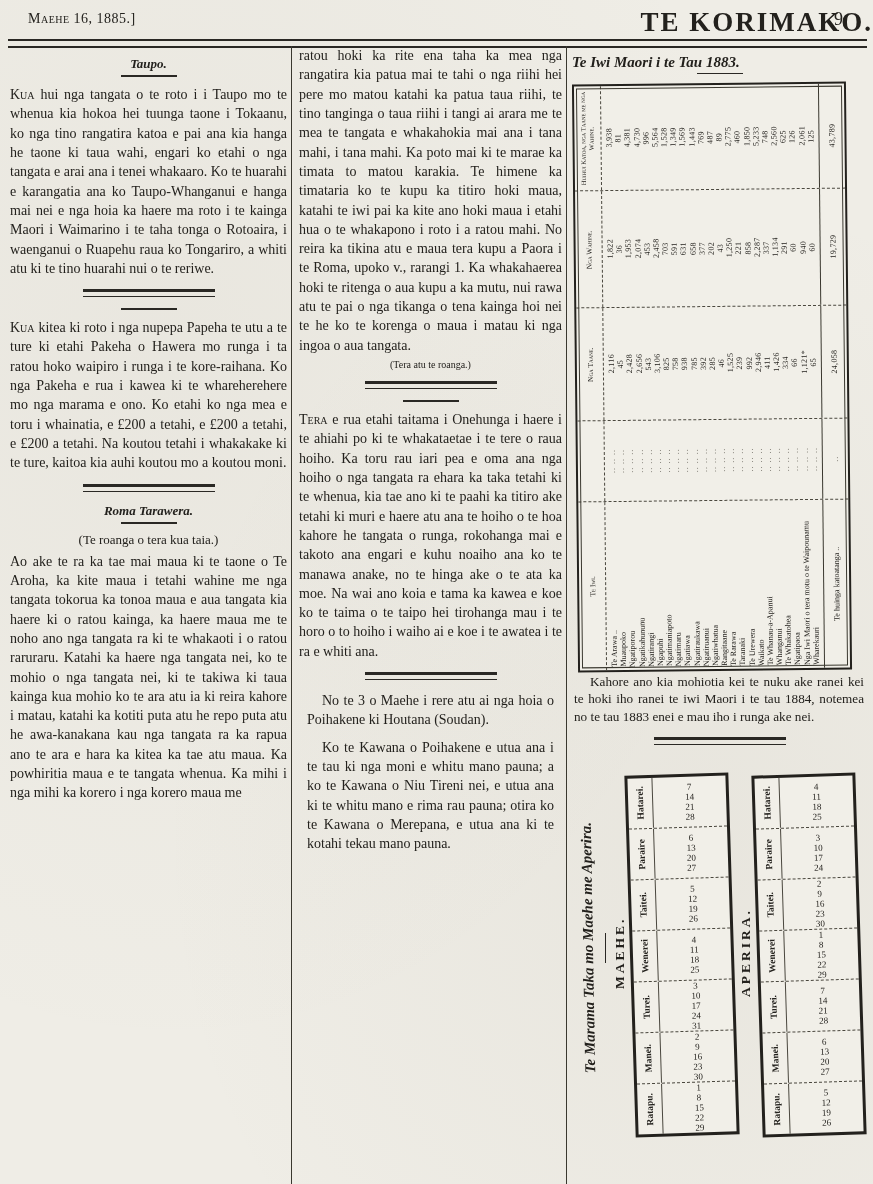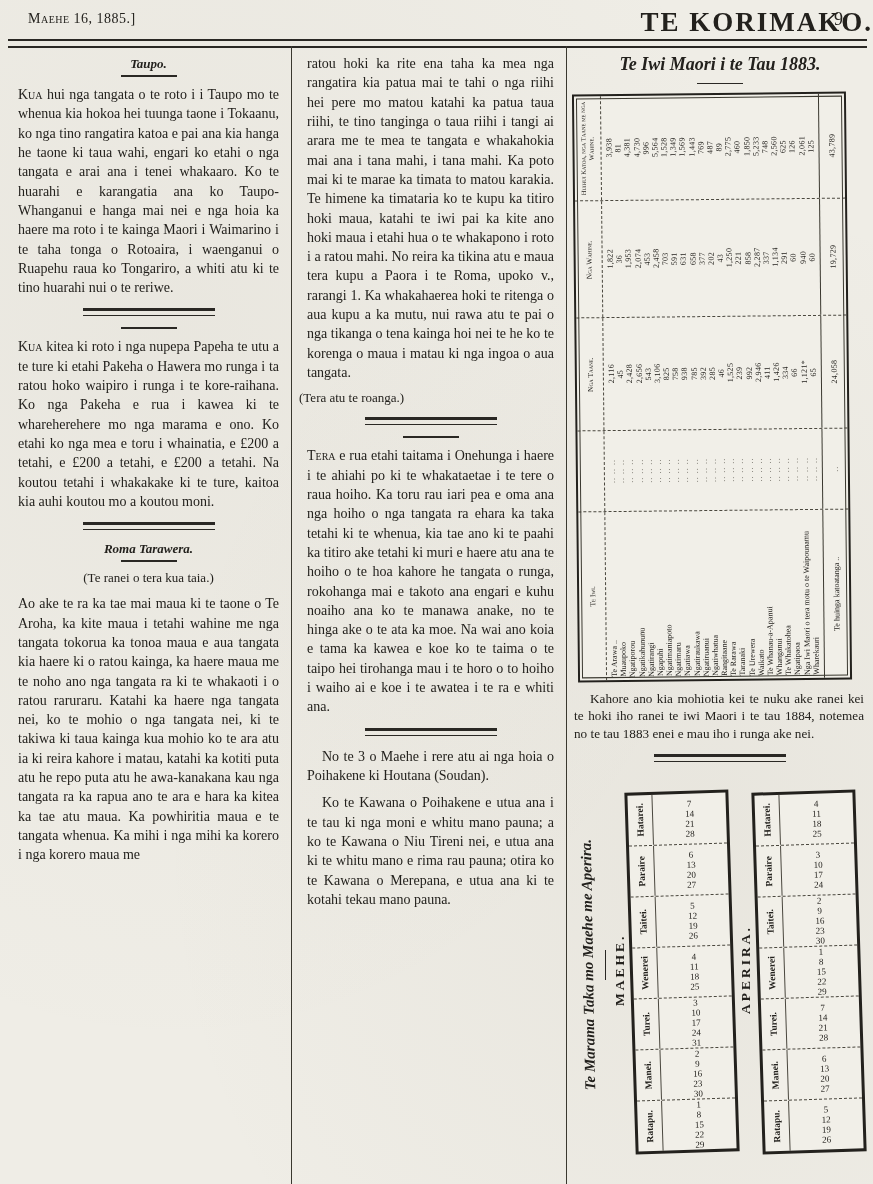--- a/index.html
+++ b/index.html
@@ -16,42 +16,42 @@
   .col{position:absolute;top:46px;bottom:0;overflow:hidden;text-align:justify;}
   #col1{left:10px;width:277px;}
   #col2{left:299px;width:263px;}
   #col3{left:572px;width:296px;text-align:left;}
   .body-txt{font-size:14px;line-height:1.38;}
   .lead{font-variant:small-caps;}
   .art-head{font-size:13px;font-weight:bold;font-style:italic;text-align:center;margin:10px 0 2px;}
   .head-rule{width:56px;height:2px;background:#2a2824;margin:3px auto 8px;}
   .sep{width:132px;height:4px;border-top:3px solid #2a2824;border-bottom:1px solid #2a2824;margin:11px auto;}
   .sub-note{font-size:13px;text-align:center;margin:2px 0 4px;}
-  .closing{font-size:13px;margin:4px 0 2px;}
+  .closing{font-size:10px;text-align:center;margin:4px 0 2px;}
   .indent{text-indent:15px;margin:8px;}
-  p{margin:8px;}
+  p{margin:0;}
   
-  .census-title{font-size:18px;font-weight:bold;font-style:italic;text-align:center;margin:8px 0 8px;}
+  .census-title{font-size:15px;font-weight:bold;font-style:italic;text-align:left;margin:8px 0 2px;}
   .census-rule{width:46px;height:1px;background:#2a2824;margin:2px auto 9px;}
   .census{position:relative;margin-left:3px;width:270px;border:2px solid #23211d;transform:rotate(-.6deg);background:#f1efe8;}
   .census::after{content:"";position:absolute;inset:2px;border:1px solid #3a382f;pointer-events:none;}
   .band{display:flex;align-items:stretch;border-top:1px dashed #4a473e;}
   .band:first-child{border-top:none;}
   .band-label{flex:0 0 26px;display:flex;align-items:center;justify-content:center;border-right:1px dashed #4a473e;
               font-variant:small-caps;text-align:center;}
   .band-cells{flex:1;display:flex;justify-content:space-between;align-items:center;padding:0 3px;overflow:hidden;}
   .band-total{flex:0 0 25px;display:flex;align-items:center;justify-content:center;border-left:1px solid #3a382f;}
   .vtext{writing-mode:vertical-rl;transform:rotate(180deg);white-space:nowrap;}
   .vnum{font-size:8px;letter-spacing:.3px;}
   .vname{font-size:8px;}
   .vhead{font-size:7.5px;}
   .vhead-long{font-size:6.5px;white-space:normal;line-height:1.25;max-height:96px;}
   .band-names .band-cells{align-items:flex-end;padding-bottom:3px;}
   .vdots{font-size:8px;letter-spacing:1px;color:#4a473e;}
-  .footnote{font-size:13.2px;line-height:1.32;text-align:justify;text-indent:16px;margin:9px 4px 0 2px;}
+  .footnote{font-size:13.2px;line-height:1.32;text-align:justify;text-indent:16px;margin:2px 4px 0 2px;}
   
   .alm{position:relative;height:400px;margin-top:4px;}
   .alm-title{position:absolute;left:8px;top:0;height:398px;display:flex;align-items:center;
              font-size:15px;font-weight:bold;font-style:italic;transform:rotate(-1deg);}
   .alm-title-rule{position:absolute;left:33px;top:46%;width:1px;height:30px;background:#2a2824;}
   .month-label{position:absolute;display:flex;align-items:center;font-size:13.5px;font-weight:bold;letter-spacing:3px;}
   .cal{position:absolute;border:3px solid #23211d;background:#f1efe8;transform:rotate(-1.8deg);}
   .cal .band{height:50px;}
   .cal .band-label{flex:0 0 24px;border-right:1px solid #4a473e;font-variant:normal;font-size:9.5px;font-weight:bold;}
   .cal-dates{flex:1;display:flex;flex-direction:column;align-items:center;justify-content:center;line-height:10px;font-size:9px;}
@@ -80,21 +80,21 @@
 
     <div class="sep"></div>
 
     <div class="head-rule"></div>
     <p class="body-txt"><span class="lead">Kua</span> <span>kitea ki roto i nga nupepa Papeha te utu a te ture ki etahi Pakeha o Hawera mo runga i ta ratou hoko waipiro i runga i te kore-raihana. Ko nga Pakeha e rua i kawea ki te whareherehere mo nga marama e ono. Ko etahi ko nga mea e toru i whainatia, e £200 a tetahi, e £200 a tetahi, e £200 a tetahi. Na koutou tetahi i whakakake ki te ture, kaitoa kia auhi koutou mo a koutou moni.</span></p>
 
     <div class="sep"></div>
 
     <div class="art-head">Roma Tarawera.</div>
     <div class="head-rule"></div>
-    <div class="sub-note">(Te ranei o tera kua taia.)</div>
+    <div class="sub-note">(Te roanga o tera kua taia.)</div>
     <p class="body-txt">Ao ake te ra ka tae mai maua ki te taone o Te Aroha, ka kite maua i tetahi wahine me nga tangata tokorua ka tonoa maua e aua tangata kia haere ki o ratou kainga, ka haere maua me te noho ano nga tangata ra ki te whakaoti i o ratou raruraru. Katahi ka haere nga tangata nei, ko te mohio o nga tangata nei, ki te takiwa ki taua kainga kua mohio ko te ara atu ia ki reira kahore i matau, katahi ka kotiti puta atu he repo puta atu he awa-kanakana kau nga tangata ra ka rapua ano te ara e hara ka kitea ka tae atu maua. Ka powhiritia maua e te tangata whenua. Ka mihi i nga mihi ka korero i nga korero maua me</p>
   </div>
 
   <div class="col" id="col2">
     <p class="body-txt">ratou hoki ka rite ena taha ka mea nga rangatira kia patua mai te tahi o nga riihi hei pere mo matou katahi ka patua taua riihi, te tino tanginga o taua riihi i tangi ai arara me te mea te tangata e whakahokia mai ana i tana mahi, i tana mahi. Ka poto mai ki te marae ka timata to matou karakia. Te himene ka timataria ko te kupu ka titiro hoki maua, katahi te iwi pai ka kite ano hoki maua i etahi hua o te whakapono i roto i a ratou mahi. No reira ka tikina atu e maua tera kupu a Paora i te Roma, upoko v., rarangi 1. Ka whakahaerea hoki te ritenga o aua kupu a ka mutu, nui rawa atu te pai o nga tikanga o tena kainga hoi nei te he ko te korenga o maua i matau ki nga ingoa o aua tangata.</p>
     <div class="closing">(Tera atu te roanga.)</div>
 
     <div class="sep"></div>
 
     <div class="head-rule"></div>

